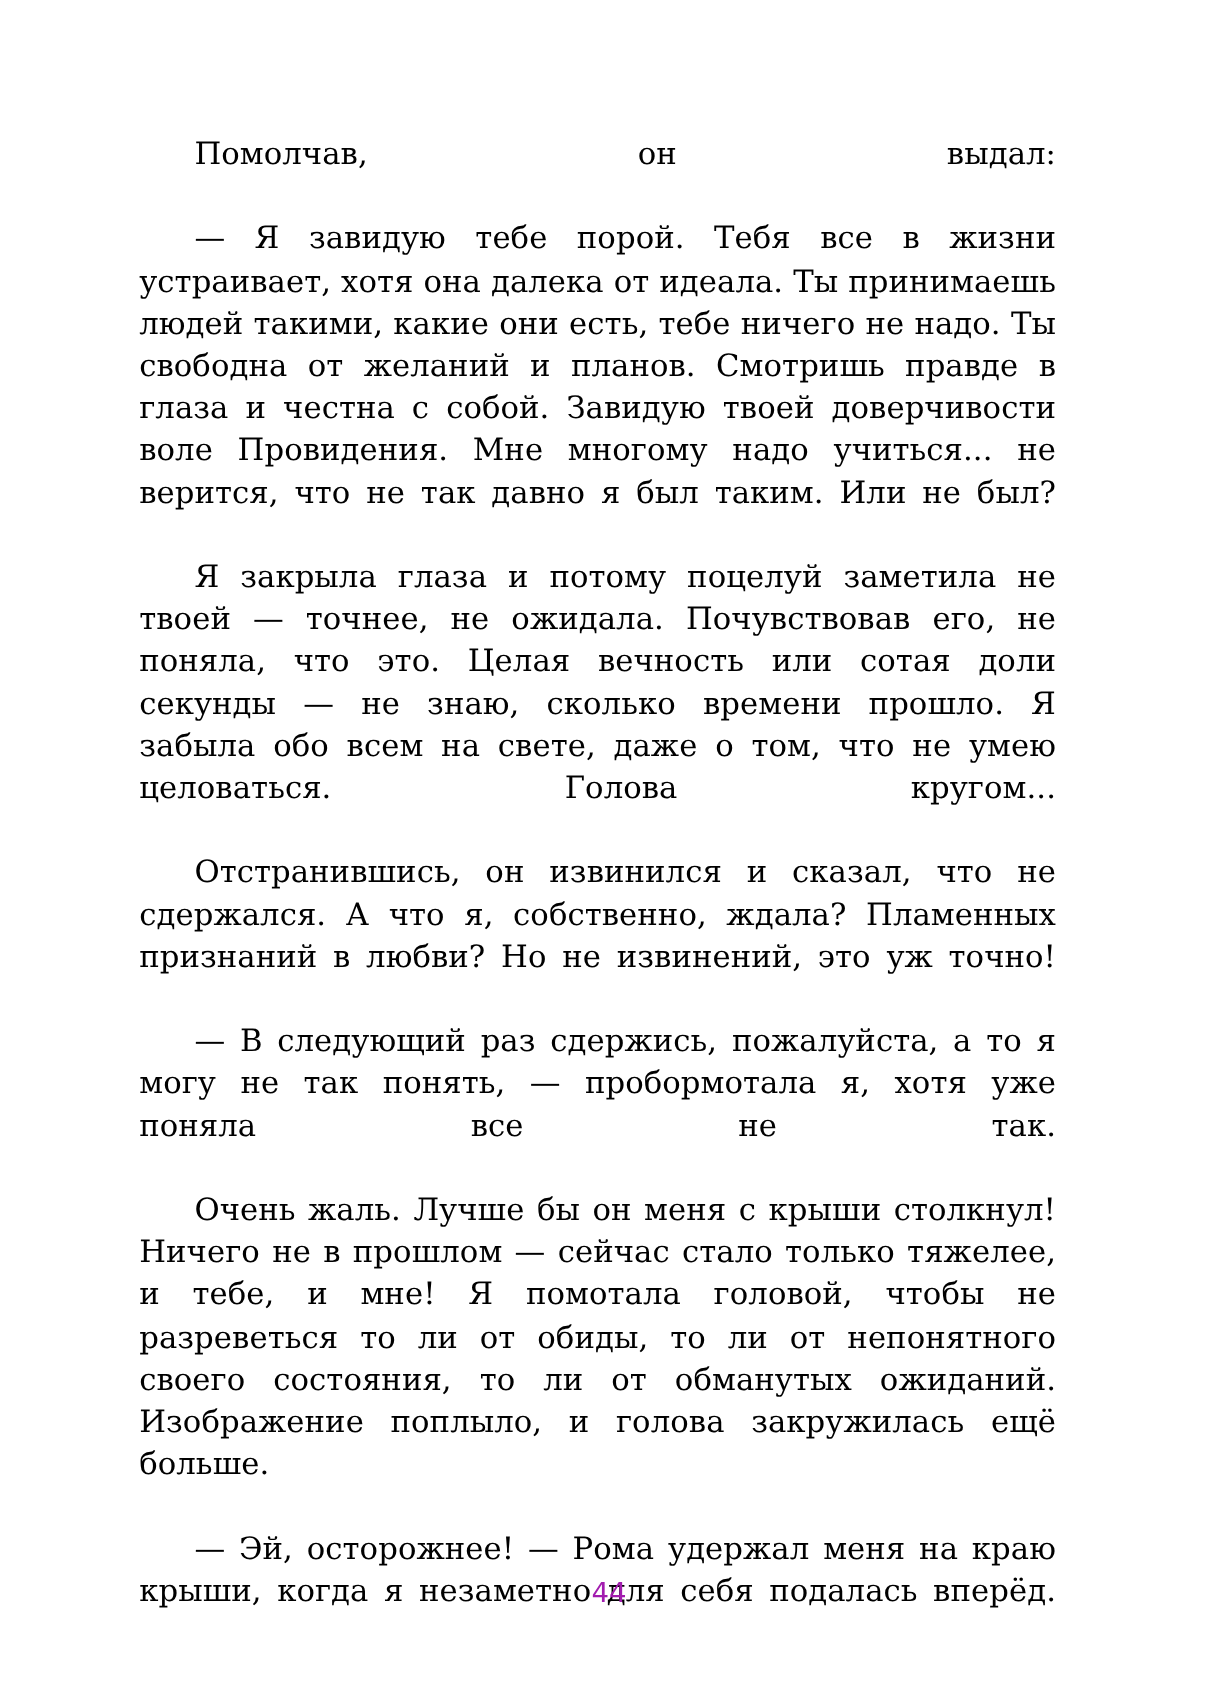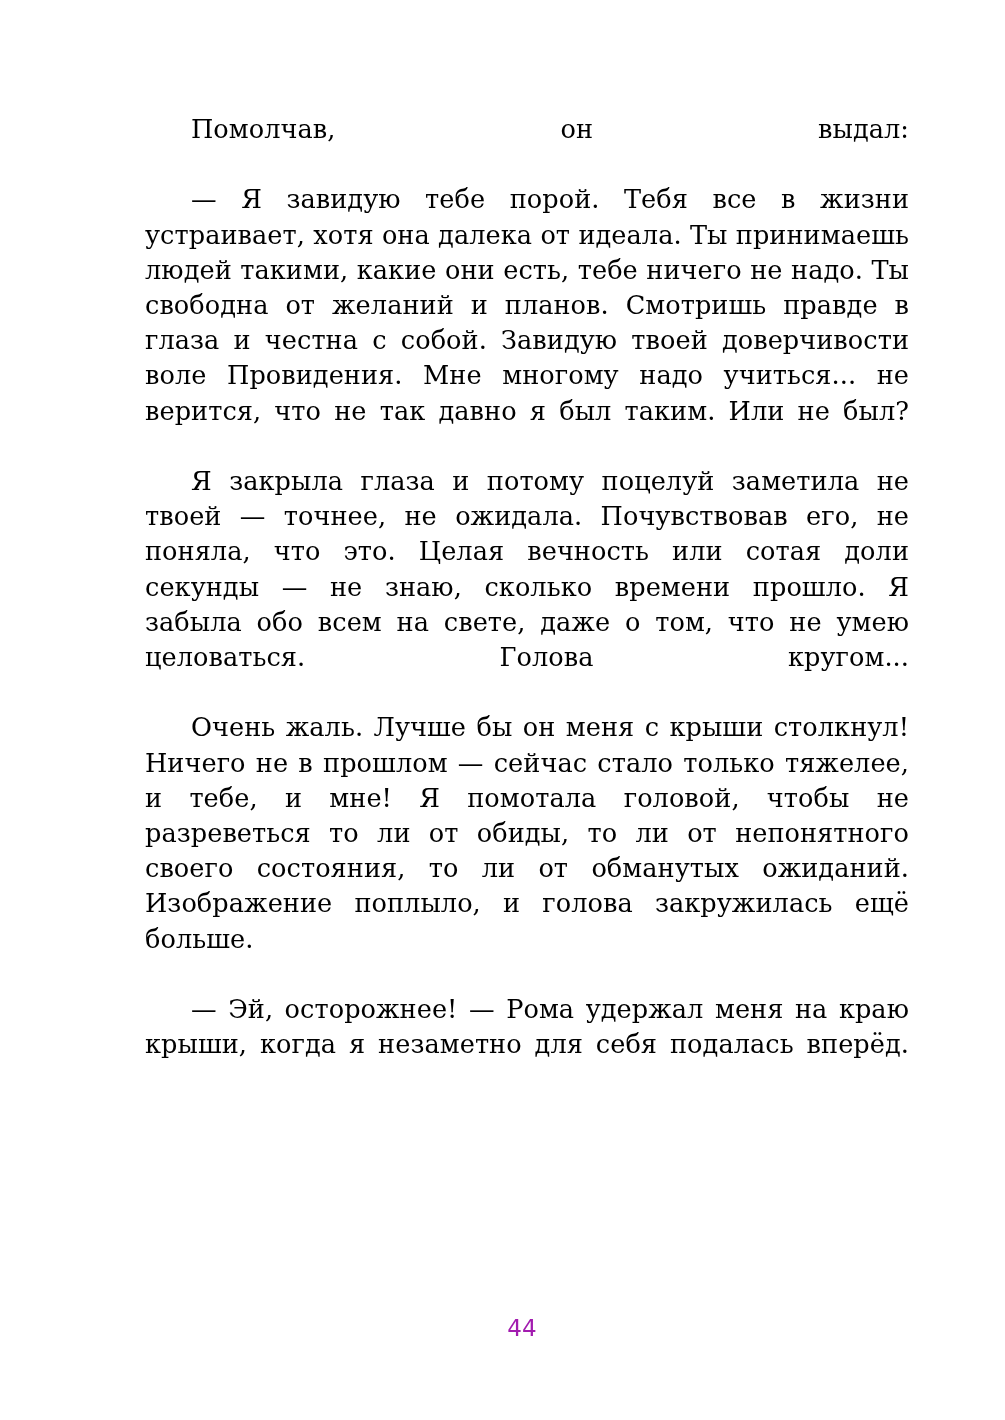--- a/index.html
+++ b/index.html
@@ -16,21 +16,20 @@
     overflow: hidden;
     font-family: "DejaVu Serif", "Liberation Serif", serif;
     color: #000000;
     -webkit-font-smoothing: antialiased;
   }
 
   .page {
     position: absolute;
     inset: 0;
     background: #ffffff;
-    margin-left: 29px;
   }
 
   .text-block {
     position: absolute;
     left: 116px;
     top: 112px;
     width: 764px;
   }
 
   .para {
@@ -68,20 +67,22 @@
 </style>
 </head>
 <body>
 
 <div class="page">
 
   <div class="text-block">
     <p class="para">Помолчав, он выдал:</p>
     <p class="para">— Я завидую тебе порой. Тебя все в жизни устраивает, хотя она далека от идеала. Ты принимаешь людей такими, какие они есть, тебе ничего не надо. Ты свободна от желаний и планов. Смотришь правде в глаза и честна с собой. Завидую твоей доверчивости воле Провидения. Мне многому надо учиться... не верится, что не так давно я был таким. Или не был?</p>
     <p class="para">Я закрыла глаза и потому поцелуй заметила не твоей — точнее, не ожидала. Почувствовав его, не поняла, что это. Целая вечность или сотая доли секунды — не знаю, сколько времени прошло. Я забыла обо всем на свете, даже о том, что не умею целоваться. Голова кругом...</p>
+    <p class="para">Отстранившись, он извинился и сказал, что не сдержался. А что я, собственно, ждала? Пламенных признаний в любви? Но не извинений, это уж точно!</p>
+    <p class="para">— В следующий раз сдержись, пожалуйста, а то я могу не так понять, — пробормотала я, хотя уже поняла все не так.</p>
     <p class="para">Очень жаль. Лучше бы он меня с крыши столкнул! Ничего не в прошлом — сейчас стало только тяжелее, и тебе, и мне! Я помотала головой, чтобы не разреветься то ли от обиды, то ли от непонятного своего состояния, то ли от обманутых ожиданий. Изображение поплыло, и голова закружилась ещё больше.</p>
     <p class="para">— Эй, осторожнее! — Рома удержал меня на краю крыши, когда я незаметно для себя подалась вперёд.</p>
 
   </div>
 
   <div class="page-number">44</div>
 
 </div>
 
 </body></html>

